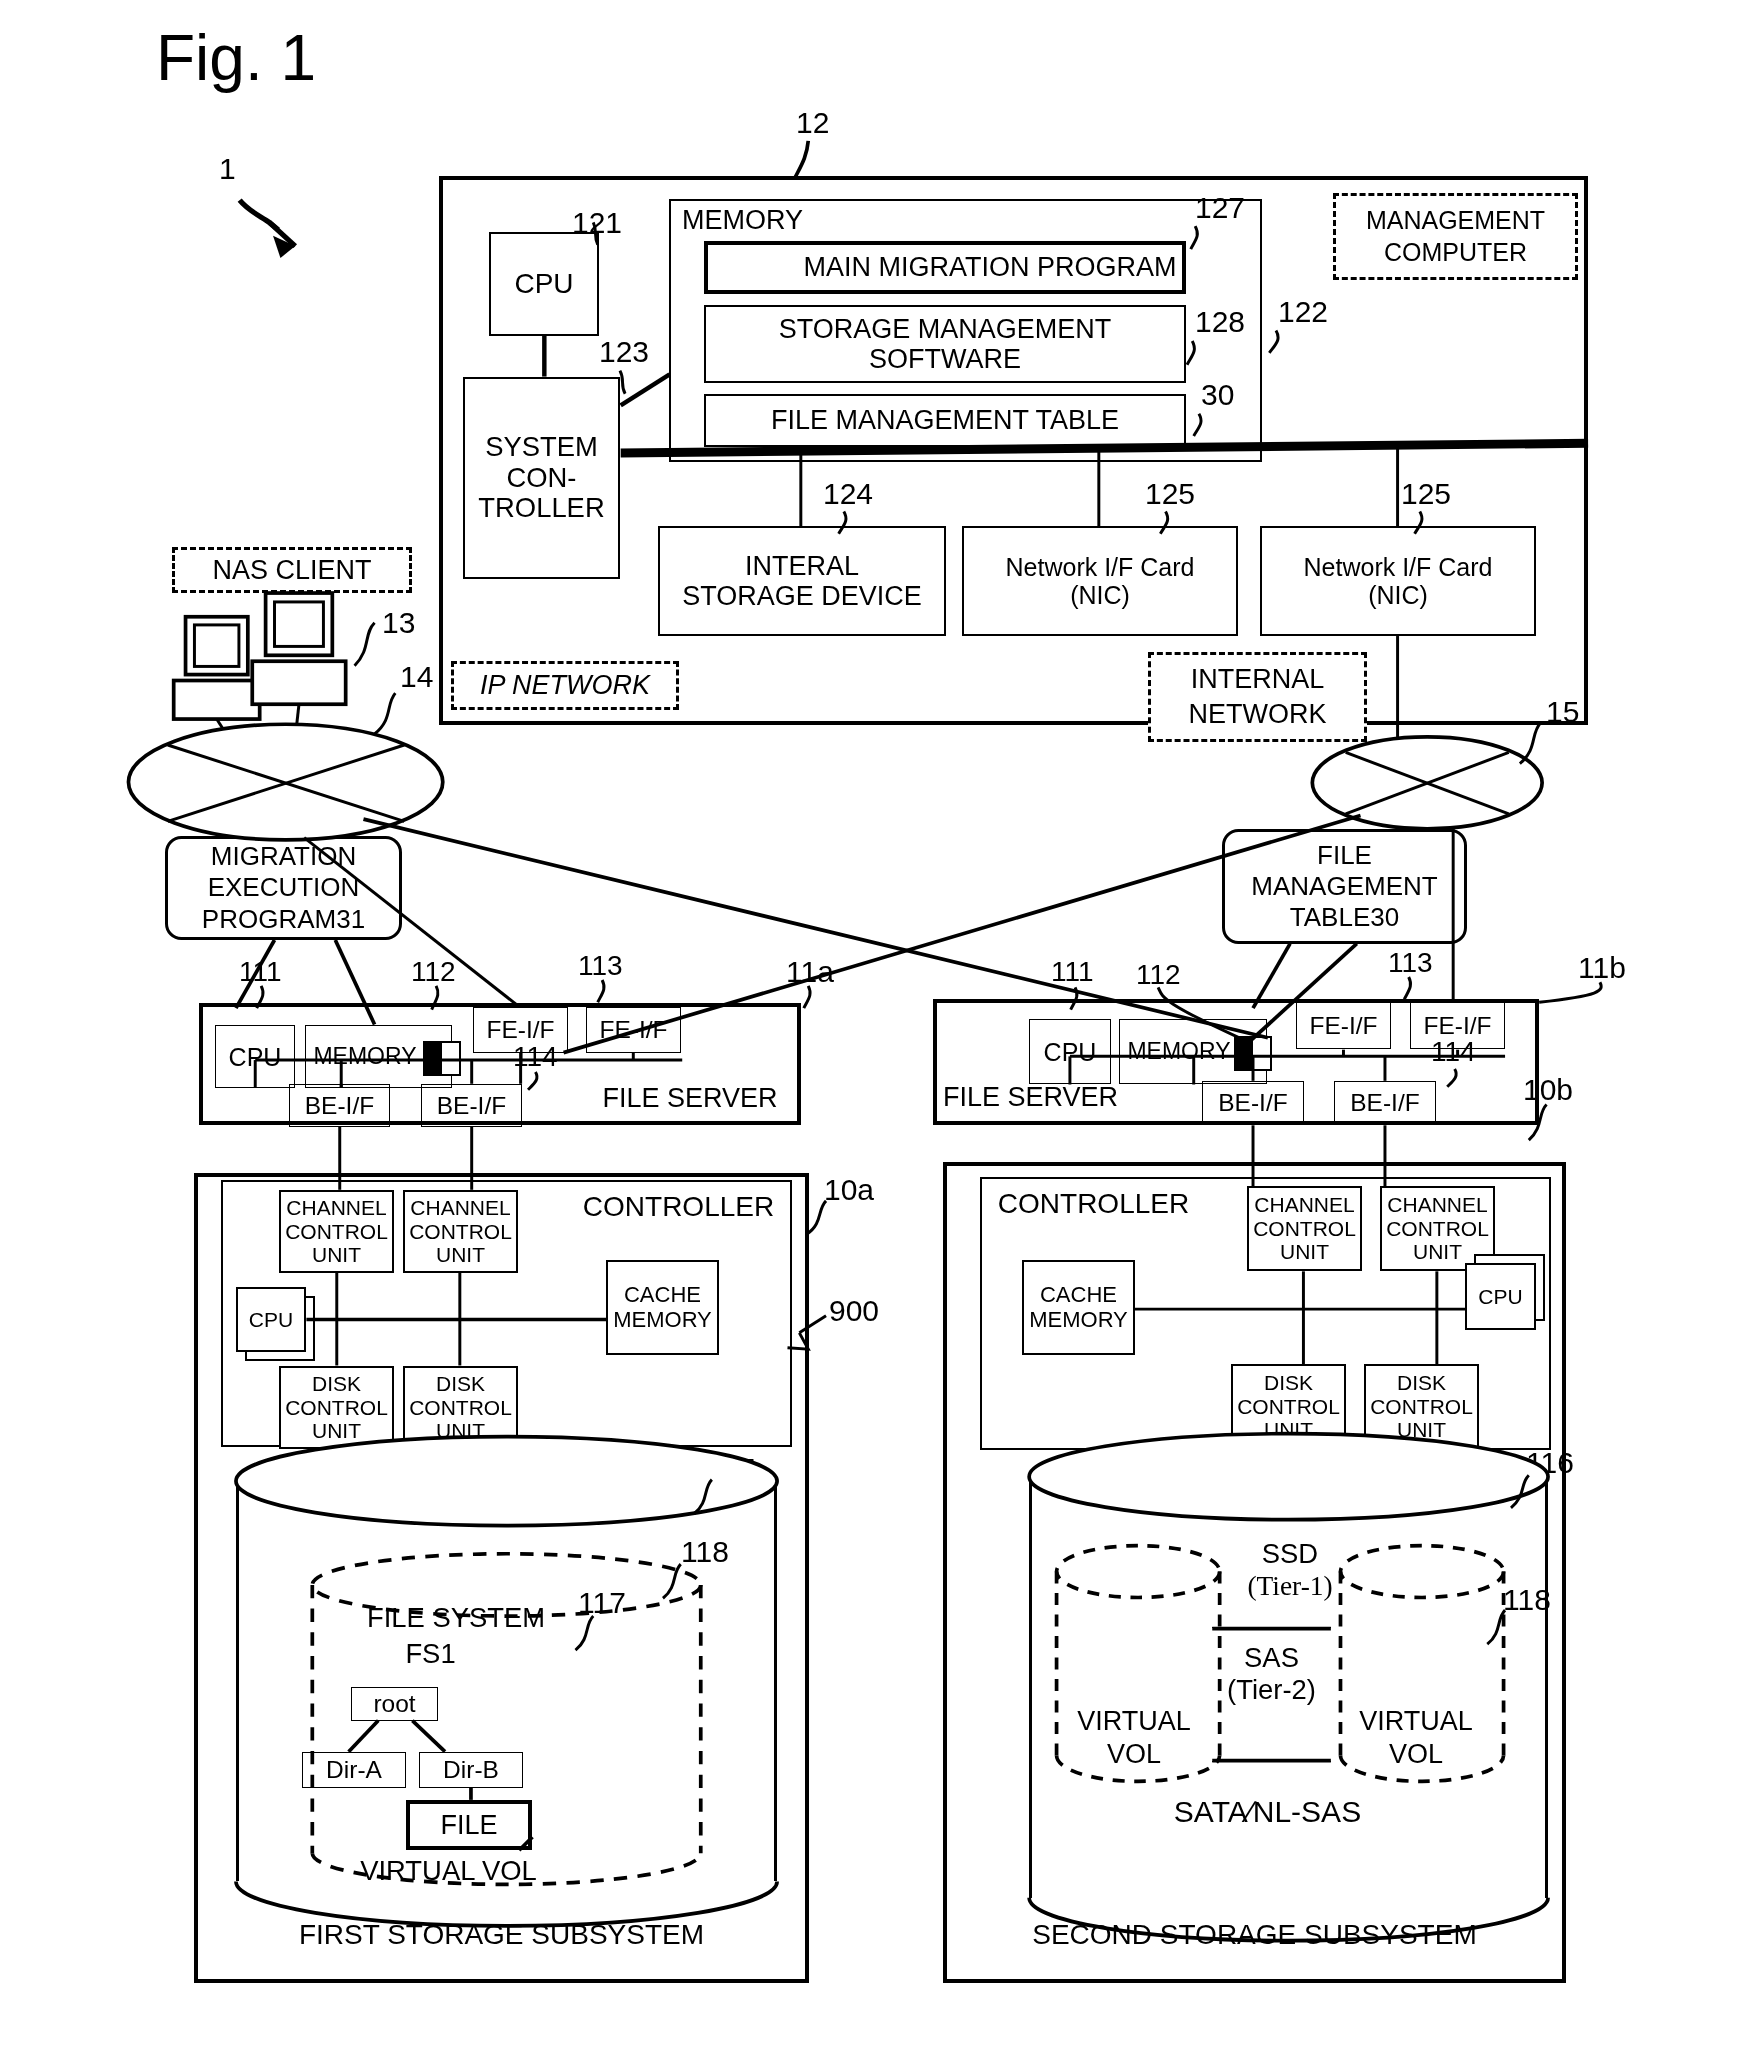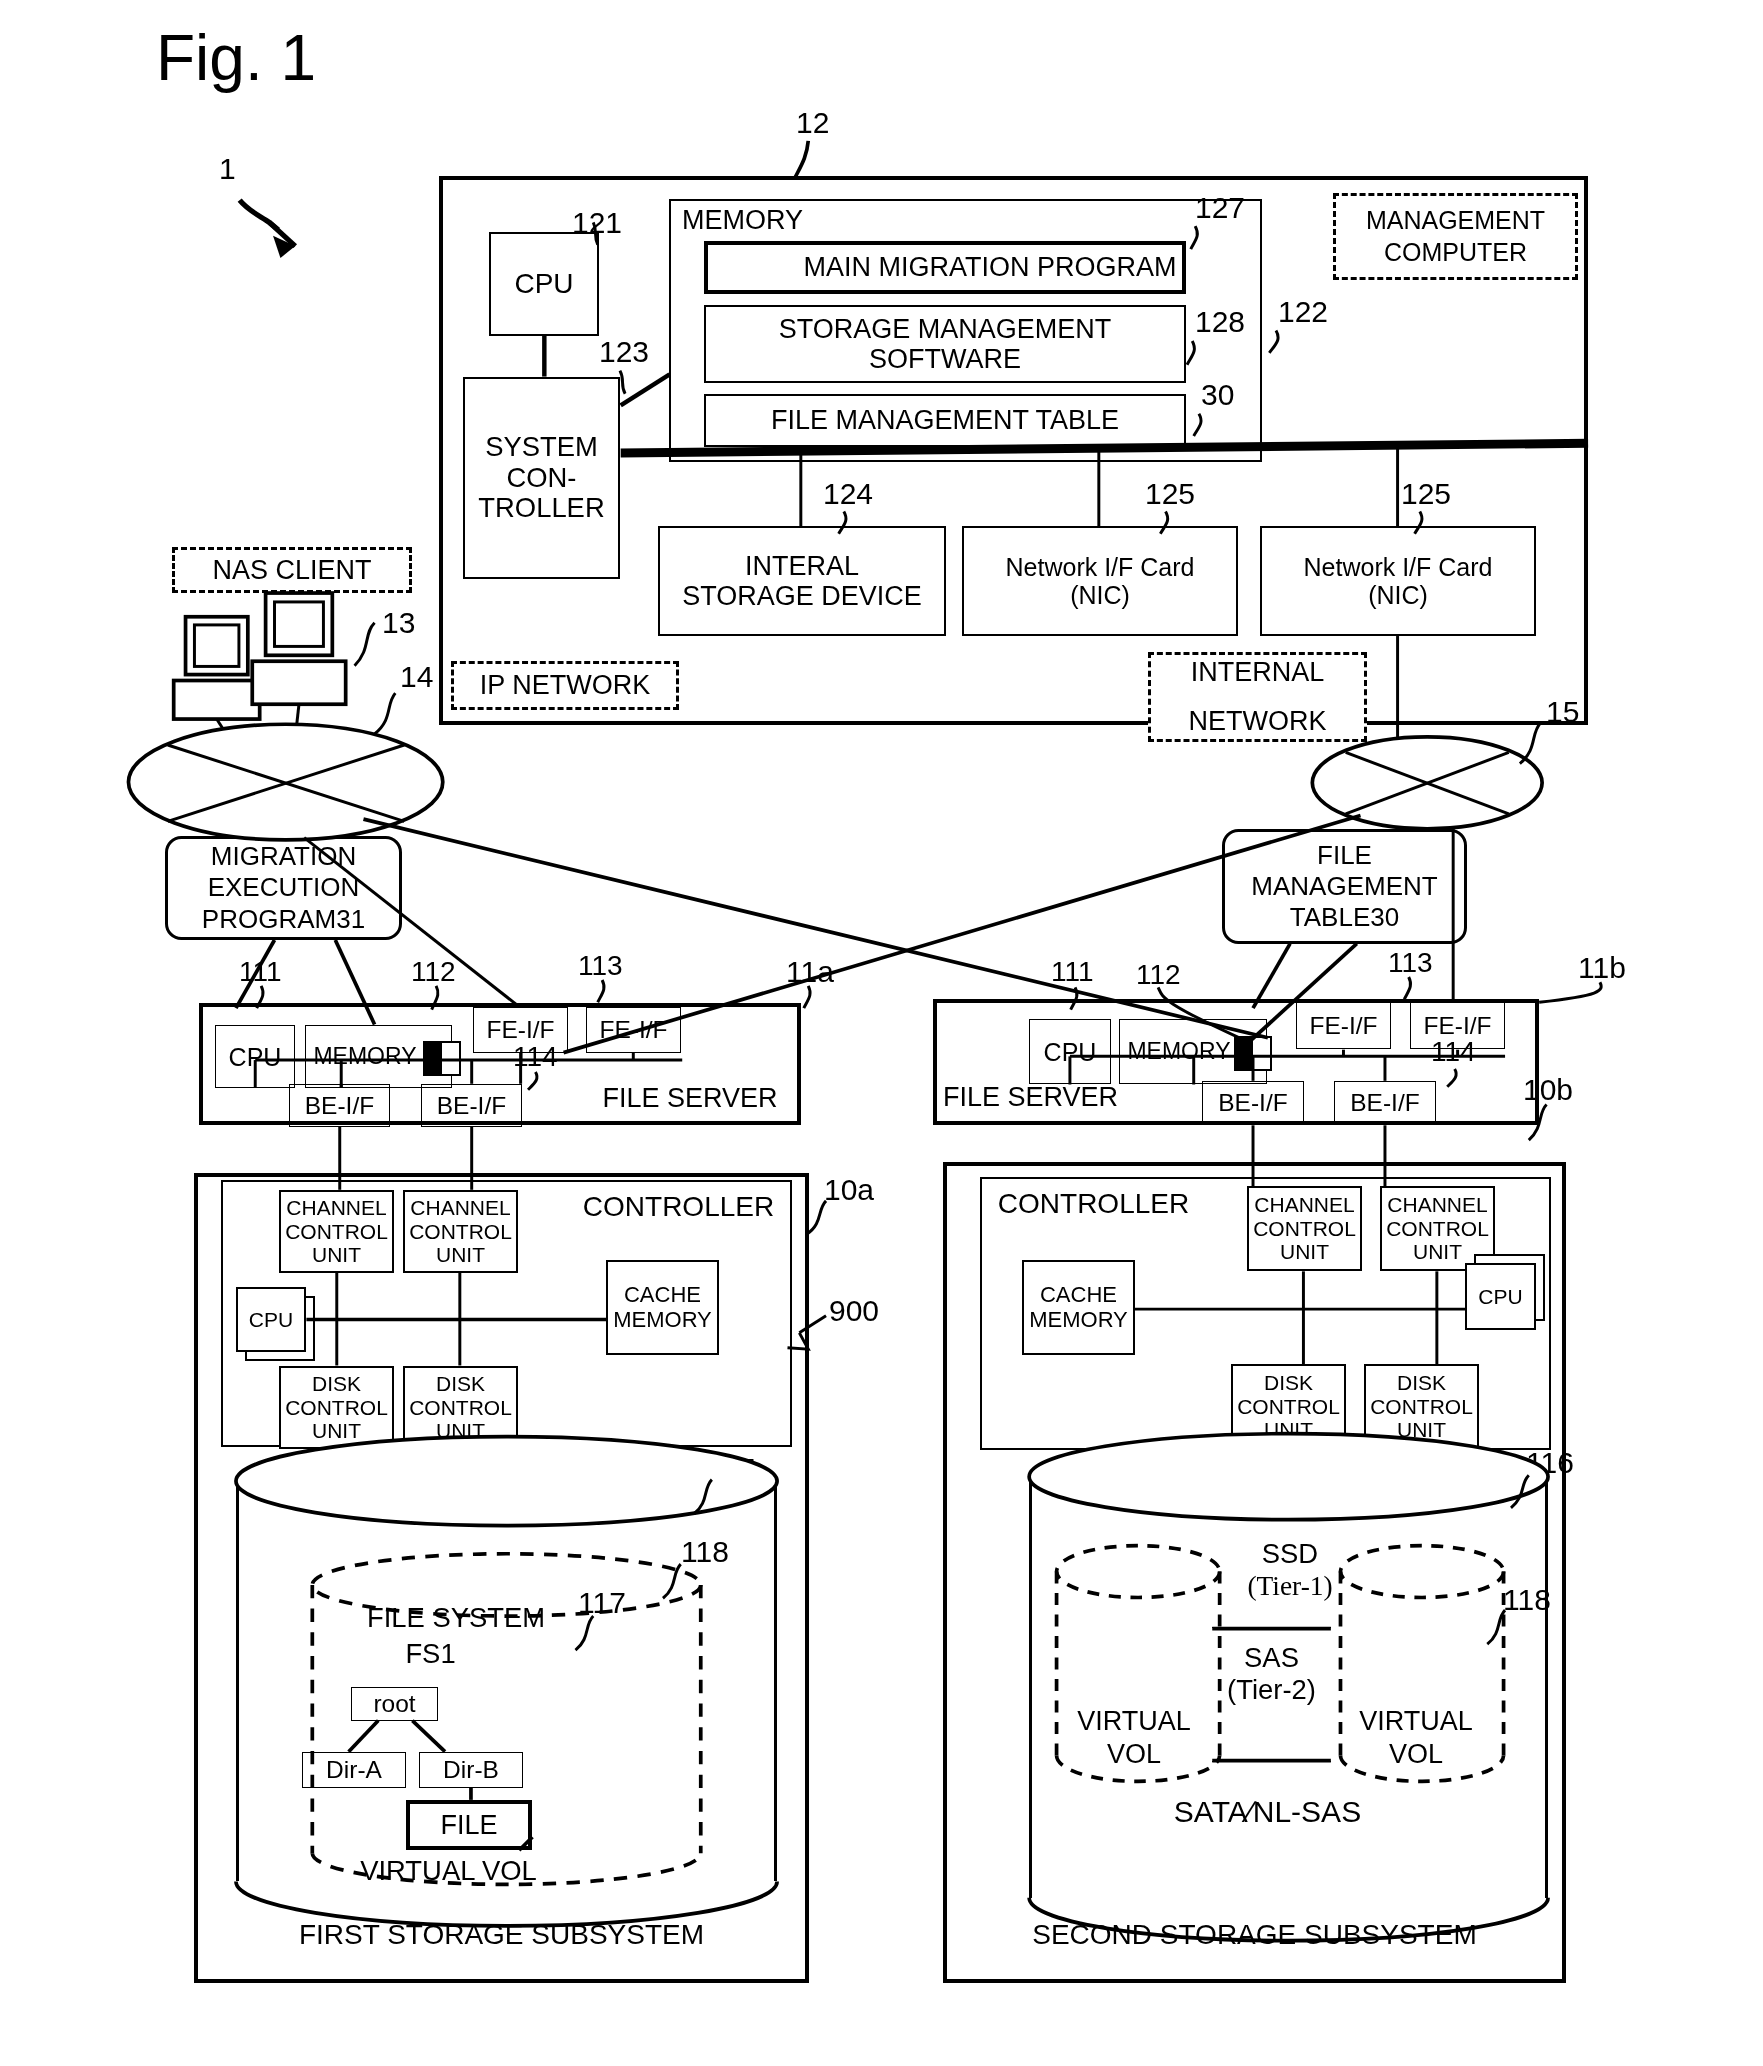--- a/index.html
+++ b/index.html
@@ -87,26 +87,26 @@
     <span>Network I/F Card</span>
     <span>(NIC)</span>
   </div>
   <div class="num" style="left:1401px;top:477px;">125</div>
 
   <div class="dashbx ctr" style="left:172px;top:547px;width:240px;height:46px;font-size:27px;">
     <span>NAS CLIENT</span>
   </div>
   <div class="num" style="left:382px;top:606px;">13</div>
 
-  <div class="dashbx ctr" style="left:451px;top:661px;width:228px;height:49px;font-size:27px;">
+  <div class="dashbx ctr" style="left:451px;top:661px;width:228px;height:49px;font-size:27px;font-style:italic;">
     <span>IP NETWORK</span>
   </div>
   <div class="num" style="left:400px;top:660px;">14</div>
 
-  <div class="dashbx ctr" style="left:1148px;top:652px;width:219px;height:90px;font-size:27px;line-height:1.3;flex-direction:column;justify-content:space-between;">
+  <div class="dashbx ctr" style="left:1148px;top:652px;width:219px;height:90px;font-size:27px;line-height:1.3;flex-direction:column;">
     <span>INTERNAL</span>
     <span>NETWORK</span>
   </div>
   <div class="num" style="left:1546px;top:695px;">15</div>
 
   <div class="rnd" style="left:165px;top:836px;width:237px;height:104px;font-size:26px;">
     <span>MIGRATION</span>
     <span>EXECUTION</span>
     <span>PROGRAM31</span>
   </div>

